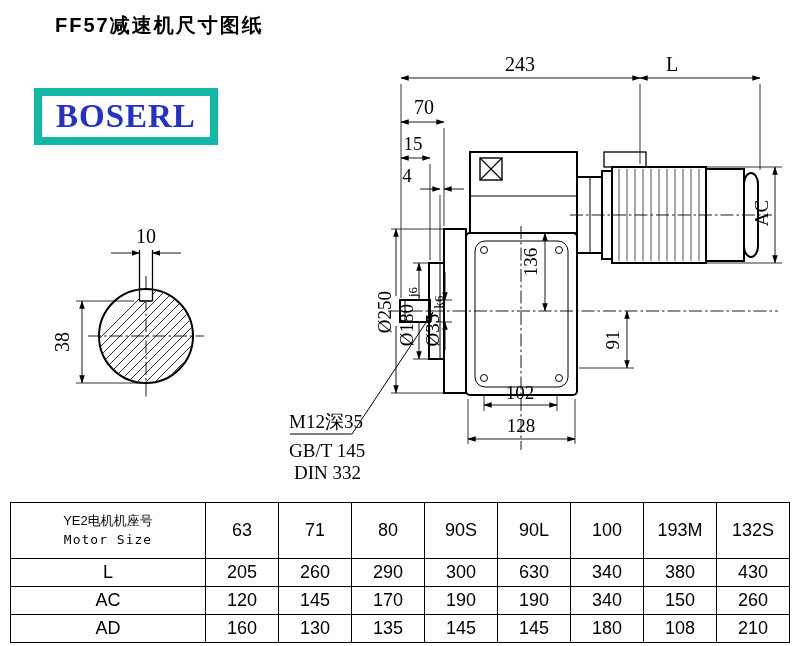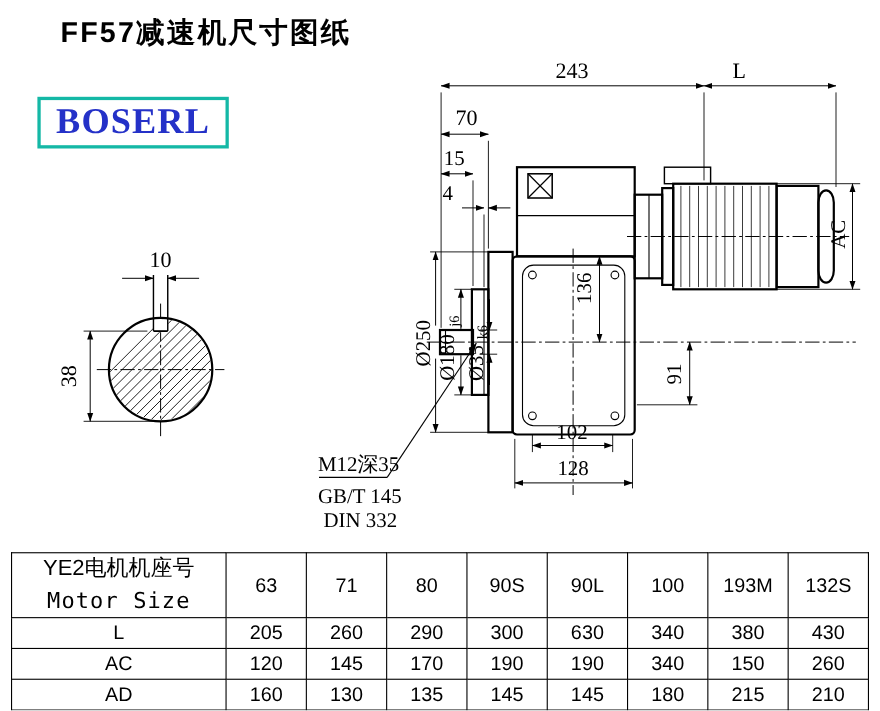--- a/index.html
+++ b/index.html
@@ -2,46 +2,46 @@
 <html><head>
 <meta charset="utf-8">
 <style>
   * { box-sizing: border-box; margin: 0; padding: 0; }
   html, body { background: #ffffff; }
   body { width: 800px; height: 646px; font-family: "Liberation Sans", sans-serif; color: #000; }
   .page { position: relative; width: 800px; height: 646px; background: #fff; overflow: hidden; }
 
   .title {
     position: absolute; left: 55px; top: 12px;
-    font-size: 26px; font-weight: bold; letter-spacing: 2px; color: #000;
+    font-size: 20px; font-weight: bold; letter-spacing: 2px; color: #000;
     font-family: "Liberation Sans", sans-serif;
   }
   .logo {
     position: absolute; left: 34px; top: 88px;
-    border: 3px solid #14b8a6; background: #fff;
+    border: 8px solid #14b8a6; background: #fff;
     padding: 2px 14px;
     font-family: "Liberation Serif", serif;
     font-size: 33px; font-weight: bold; color: #2431c8; letter-spacing: 1px;
   }
 
   svg.drawing { position: absolute; left: 0; top: 0; }
   svg.drawing text { font-family: "Liberation Serif", serif; fill: #000; }
   .dimtxt { font-size: 19px; }
   .dimtxt-lg { font-size: 20px; }
   .toltxt { font-size: 13px; }
 
   .spec-table {
     position: absolute; left: 10px; top: 502px; width: 780px;
     border-collapse: collapse; table-layout: fixed; text-align: center;
     font-family: "Liberation Sans", sans-serif;
   }
   .spec-table td { border: 1px solid #000; font-size: 18px; padding: 0; vertical-align: middle; }
   .spec-table tr.r-head { height: 56px; }
   .spec-table tr.r-data { height: 28px; }
-  .cell-head div { font-size: 20px; line-height: 1.45; }
+  .cell-head div { font-size: 13px; line-height: 1.45; }
   .cell-head .mono { font-family: "DejaVu Sans Mono", monospace; letter-spacing: 1px; }
   col.c0 { width: 195px; }
 </style>
 </head>
 <body>
 
 <div class="page">
 
   <div class="title">FF57减速机尺寸图纸</div>
   <div class="logo">
@@ -304,19 +304,19 @@
         <td>260</td>
       </tr>
       <tr class="r-data">
         <td>AD</td>
         <td>160</td>
         <td>130</td>
         <td>135</td>
         <td>145</td>
         <td>145</td>
         <td>180</td>
-        <td>215</td>
+        <td>108</td>
         <td>210</td>
       </tr>
     </tbody>
   </table>
 
 </div>
 
 </body></html>

